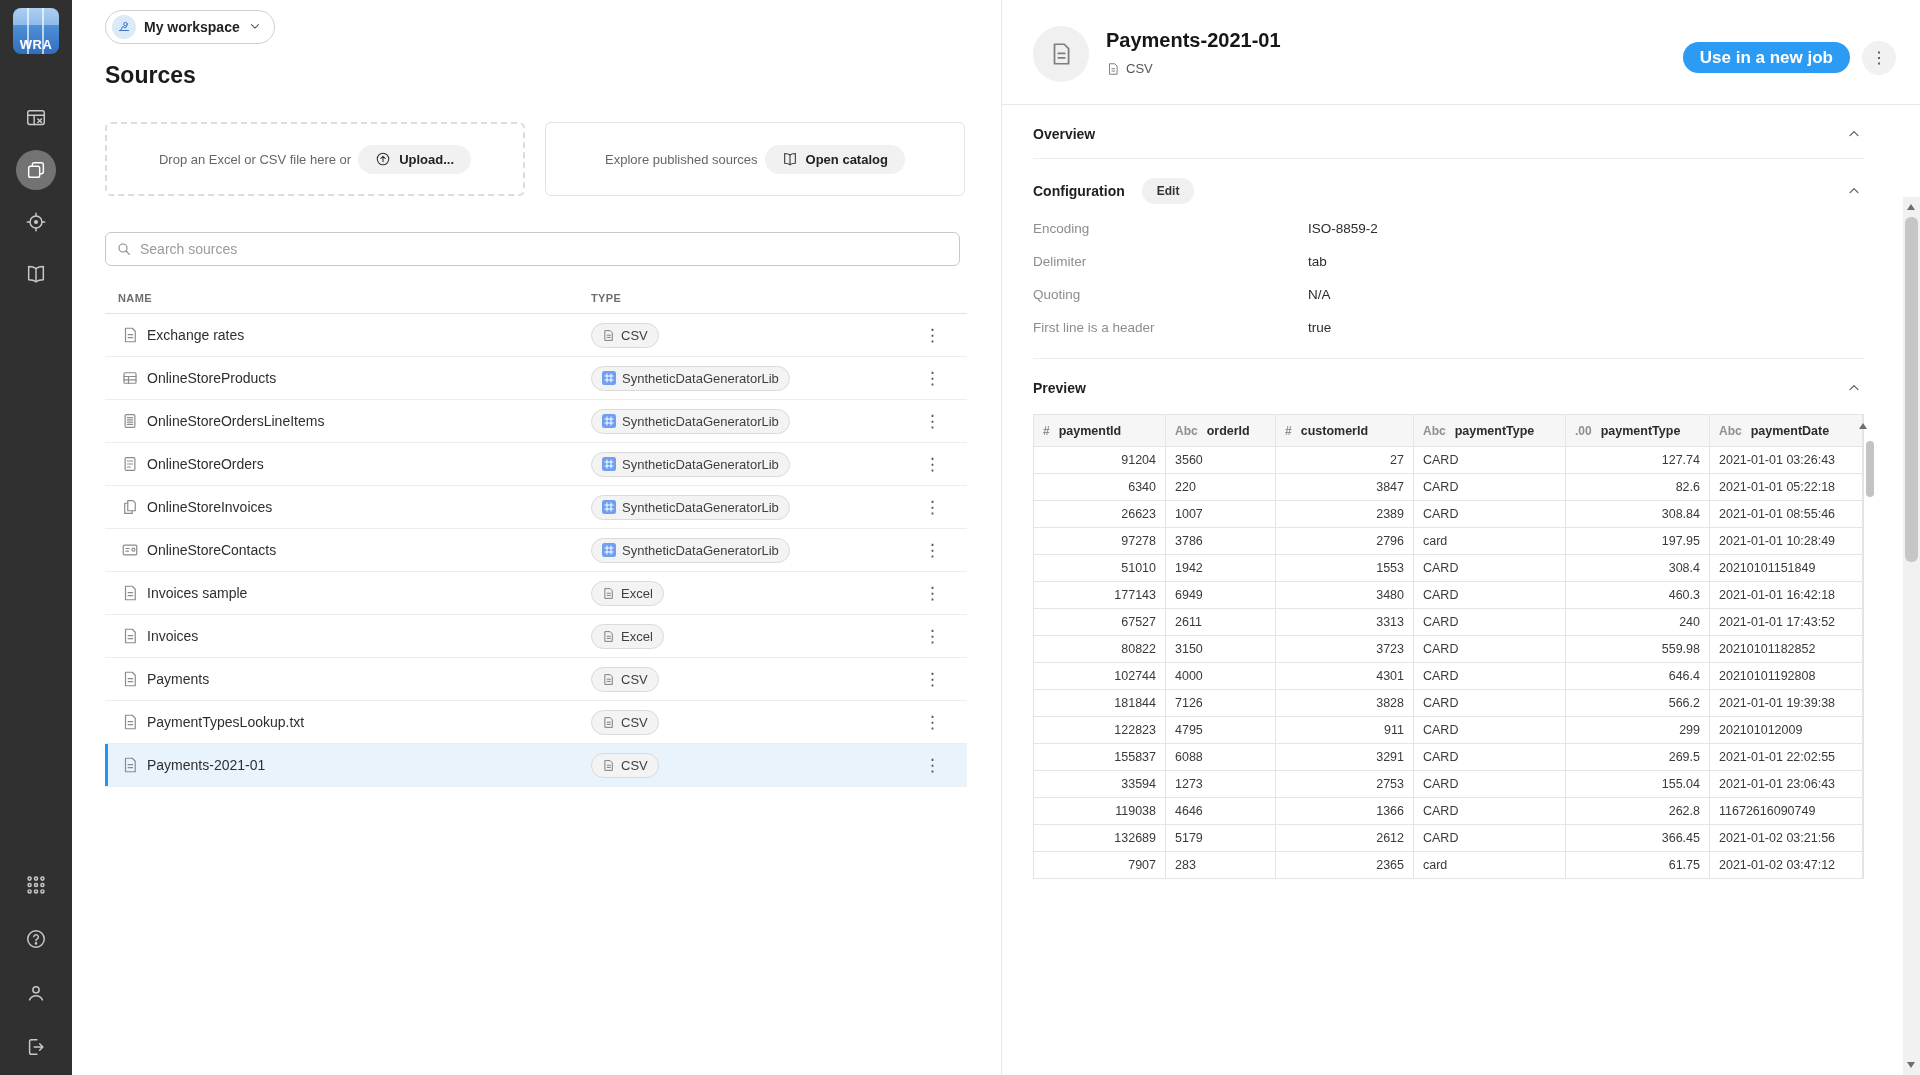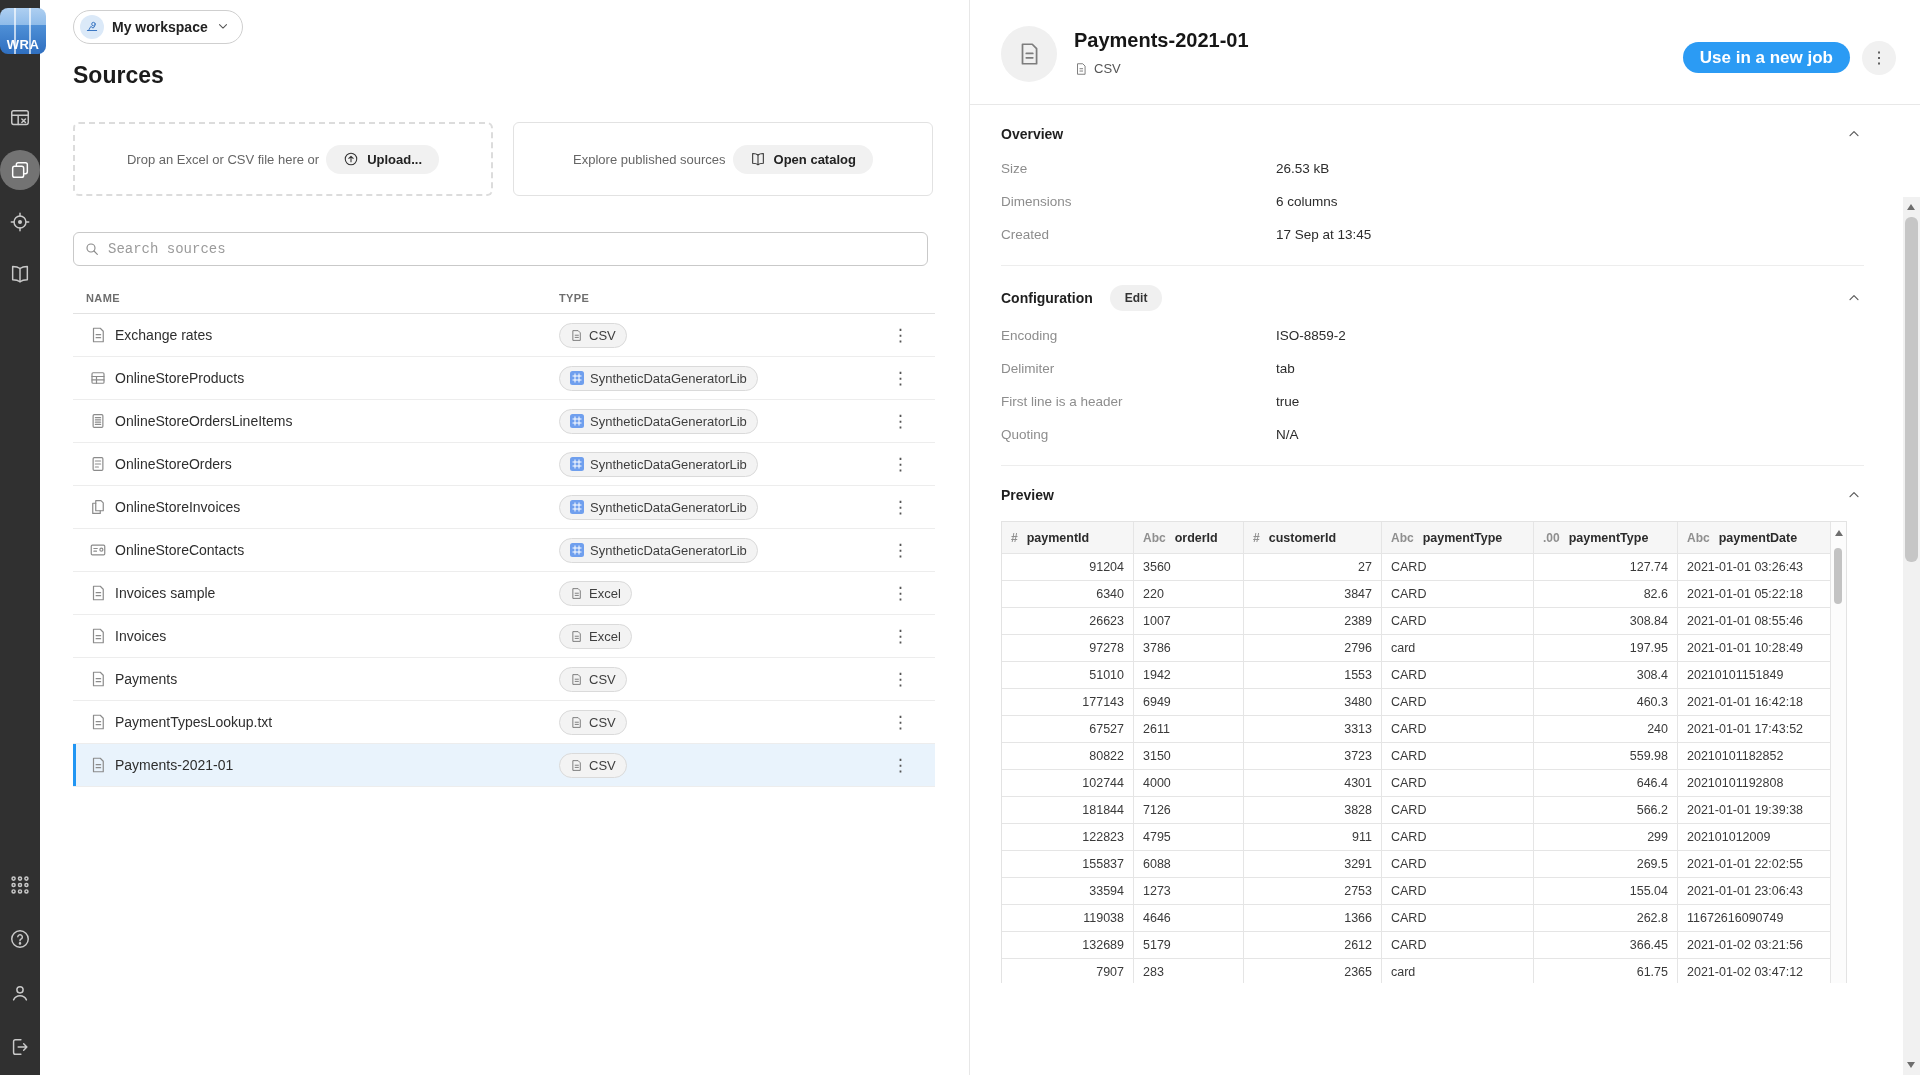--- a/index.html
+++ b/index.html
@@ -1,21 +1,21 @@
 <!DOCTYPE html>
 <html><head>
 <meta charset="utf-8">
 <style>
 * { box-sizing:border-box; margin:0; padding:0; }
 html,body { width:1920px; height:1075px; overflow:hidden; }
 body { font-family:"Liberation Sans","DejaVu Sans",sans-serif; background:#fff; color:#222; }
 .app { display:flex; height:100%; }
 
 
-.sidebar { width:40px; background:#303030; display:flex; flex-direction:column; align-items:flex-start; flex-shrink:0; }
+.sidebar { width:72px; background:#303030; display:flex; flex-direction:column; align-items:center; flex-shrink:0; }
 .logo { width:46px; height:46px; margin-top:8px; border-radius:8px; position:relative; overflow:hidden; flex-shrink:0;
   background:linear-gradient(180deg,#aecff1 0%,#8ebbe9 38%,#4e8fd6 38%,#2f6fc0 100%); }
 .logo::before { content:""; position:absolute; inset:0;
   background:linear-gradient(90deg, transparent 30%, rgba(255,255,255,.65) 30%, rgba(255,255,255,.65) 34%, transparent 34%, transparent 63%, rgba(255,255,255,.65) 63%, rgba(255,255,255,.65) 67%, transparent 67%); }
 .logo span { position:absolute; bottom:2px; left:0; right:0; text-align:center; color:#fff; font-weight:bold; font-size:13px; letter-spacing:.5px; }
 .snav { display:flex; flex-direction:column; align-items:center; }
 .snav.top { margin-top:44px; gap:12px; }
 .snav.bottom { margin-top:auto; margin-bottom:8px; gap:14px; }
 .sbtn { width:40px; height:40px; border-radius:50%; display:flex; align-items:center; justify-content:center; background:transparent; border:none; cursor:pointer; }
 .sbtn svg { stroke:#c9c9c9; fill:none; stroke-width:1.6; stroke-linecap:round; stroke-linejoin:round; }
@@ -34,21 +34,21 @@
 .boxes { display:flex; gap:20px; margin-top:33px; }
 .box { width:420px; height:74px; border-radius:6px; display:flex; flex-direction:row; align-items:center; justify-content:center; gap:7px; background:#fff; }
 .box .hint { font-size:13px; color:#666; }
 .dropzone { border:2px dashed #dcdcdc; }
 .catalogbox { border:1px solid #e2e2e2; }
 .pill-btn { display:inline-flex; align-items:center; gap:8px; height:29px; padding:0 17px; border:none; border-radius:15px; background:#f1f1f1; font-size:13px; font-weight:bold; color:#222; cursor:pointer; font-family:inherit; }
 .pill-btn svg { stroke:#333; fill:none; stroke-width:1.6; stroke-linecap:round; stroke-linejoin:round; }
 
 .search { margin-top:36px; width:855px; height:34px; border:1px solid #c9c9c9; border-radius:6px; display:flex; align-items:center; gap:8px; padding:0 10px; background:#fff; }
 .search svg { stroke:#8a8a8a; fill:none; stroke-width:1.7; stroke-linecap:round; }
-.search input { border:none; outline:none; flex:1; font-size:14px; font-family:Liberation Mono, monospace; color:#333; background:transparent; }
+.search input { border:none; outline:none; flex:1; font-size:14px; font-family:Liberation Sans, sans-serif; color:#333; background:transparent; }
 .search input::placeholder { color:#9b9b9b; }
 
 .list-head { width:862px; margin-top:26px; display:flex; padding-bottom:9px; border-bottom:1px solid #e2e2e2; font-size:11px; font-weight:bold; color:#6e6e6e; letter-spacing:.4px; }
 .list-head .c-name { padding-left:13px; width:486px; }
 .src-row { width:862px; height:43px; display:flex; align-items:center; border-bottom:1px solid #ededed; cursor:pointer; background:#fff; }
 .src-row.selected { background:#e9f3fc; box-shadow:inset 3px 0 0 #2196f3; }
 .src-icon { margin-left:16px; width:18px; height:18px; display:flex; }
 .src-icon svg { stroke:#8b8b8b; fill:none; stroke-width:1.6; stroke-linecap:round; stroke-linejoin:round; }
 .src-name { margin-left:8px; font-size:14px; color:#2e2e2e; width:444px; overflow:hidden; white-space:nowrap; }
 .badge { display:inline-flex; align-items:center; gap:6px; height:25px; padding:0 10px; background:#f3f3f3; border:1px solid #dadada; border-radius:13px; font-size:13px; color:#3f3f3f; white-space:nowrap; }
@@ -469,34 +469,20 @@
     <div class="d-body">
       <div class="section">
         <div class="sec-head">
           <h3>Overview</h3>
           <button class="collapse-btn">
             <svg width="16" height="16" viewBox="0 0 24 24">
                 <path d="M6 14.5l6-6 6 6"></path>
               </svg>
           </button>
         </div>
-        <div class="kvs">
-            <div class="kv">
-              <span class="k">Size</span>
-              <span class="v">26.53 kB</span>
-            </div>
-            <div class="kv">
-              <span class="k">Dimensions</span>
-              <span class="v">6 columns</span>
-            </div>
-            <div class="kv">
-              <span class="k">Created</span>
-              <span class="v">17 Sep at 13:45</span>
-            </div>
-          </div>
       </div>
 
       <div class="section">
         <div class="sec-head">
           <h3>Configuration</h3>
           <button class="edit-btn">Edit</button>
           <button class="collapse-btn">
             <svg width="16" height="16" viewBox="0 0 24 24">
                 <path d="M6 14.5l6-6 6 6"></path>
               </svg>
@@ -505,26 +491,26 @@
         <div class="kvs">
             <div class="kv">
               <span class="k">Encoding</span>
               <span class="v">ISO-8859-2</span>
             </div>
             <div class="kv">
               <span class="k">Delimiter</span>
               <span class="v">tab</span>
             </div>
             <div class="kv">
+              <span class="k">Quoting</span>
+              <span class="v">N/A</span>
+            </div>
+            <div class="kv">
               <span class="k">First line is a header</span>
               <span class="v">true</span>
-            </div>
-            <div class="kv">
-              <span class="k">Quoting</span>
-              <span class="v">N/A</span>
             </div>
           </div>
       </div>
 
       <div class="section last">
         <div class="sec-head">
           <h3>Preview</h3>
           <button class="collapse-btn">
             <svg width="16" height="16" viewBox="0 0 24 24">
                 <path d="M6 14.5l6-6 6 6"></path>

